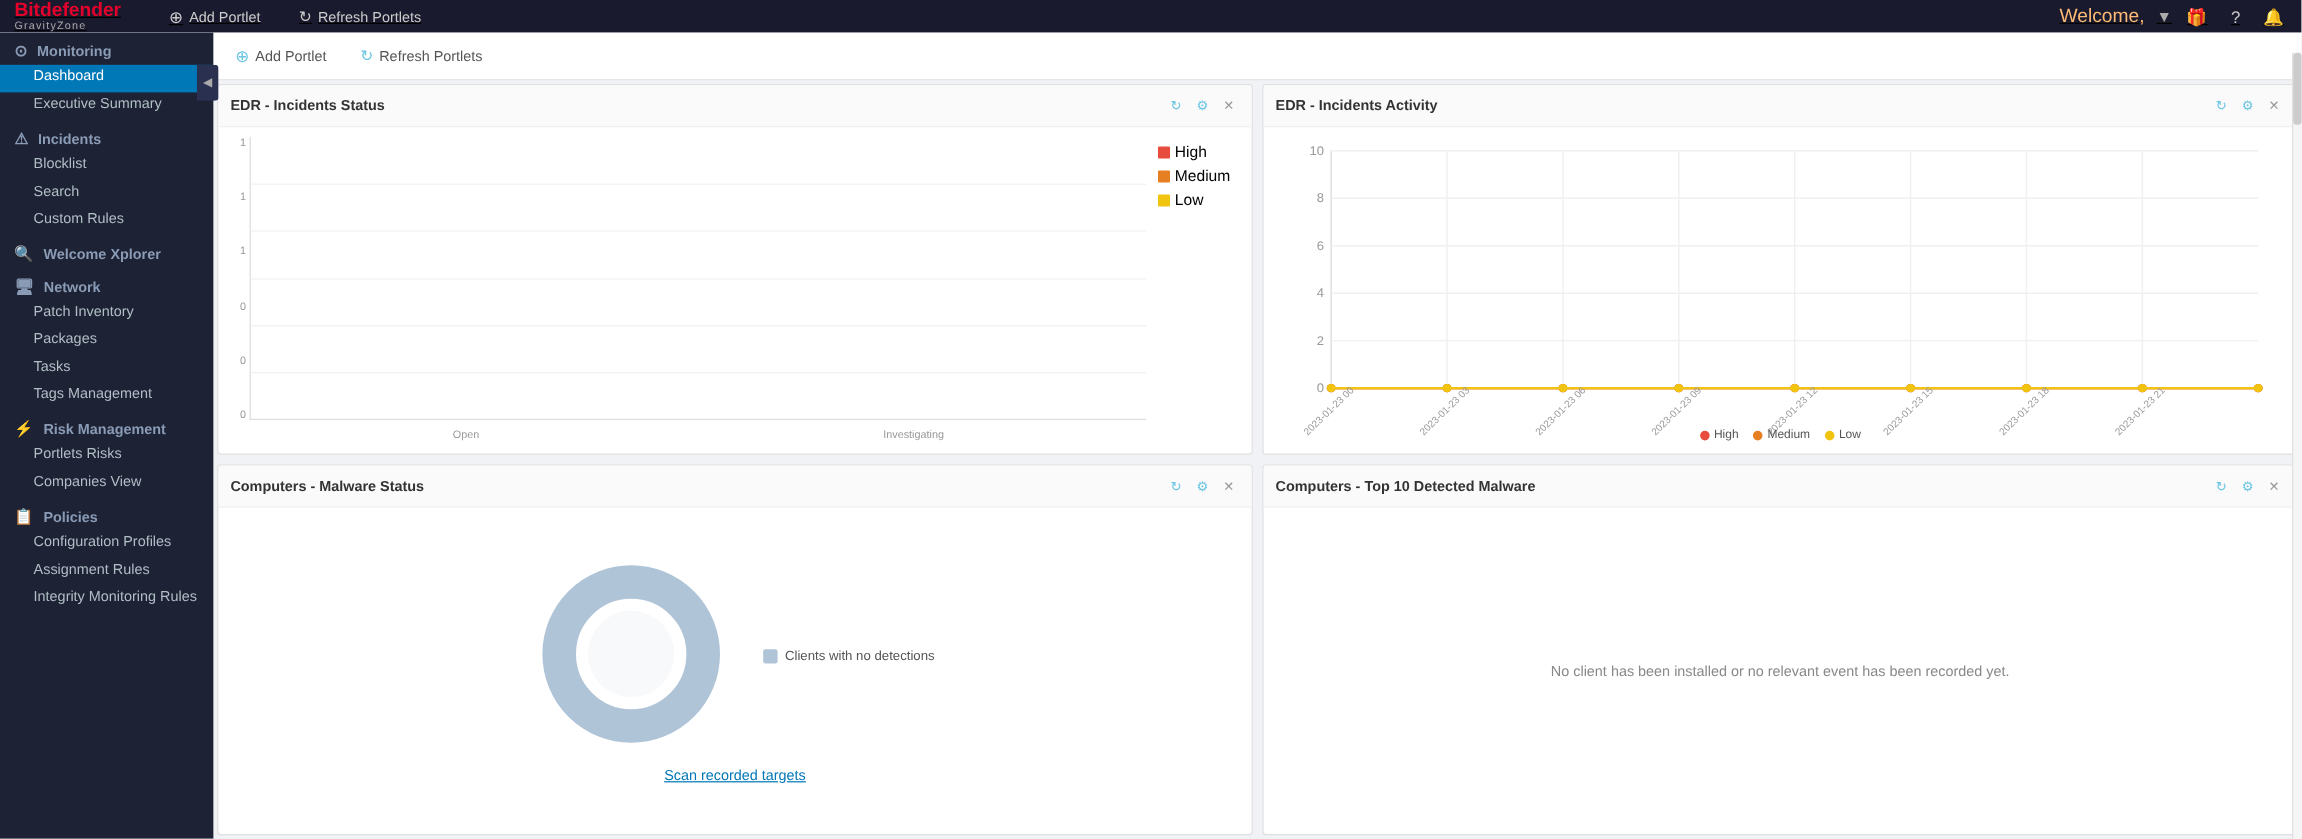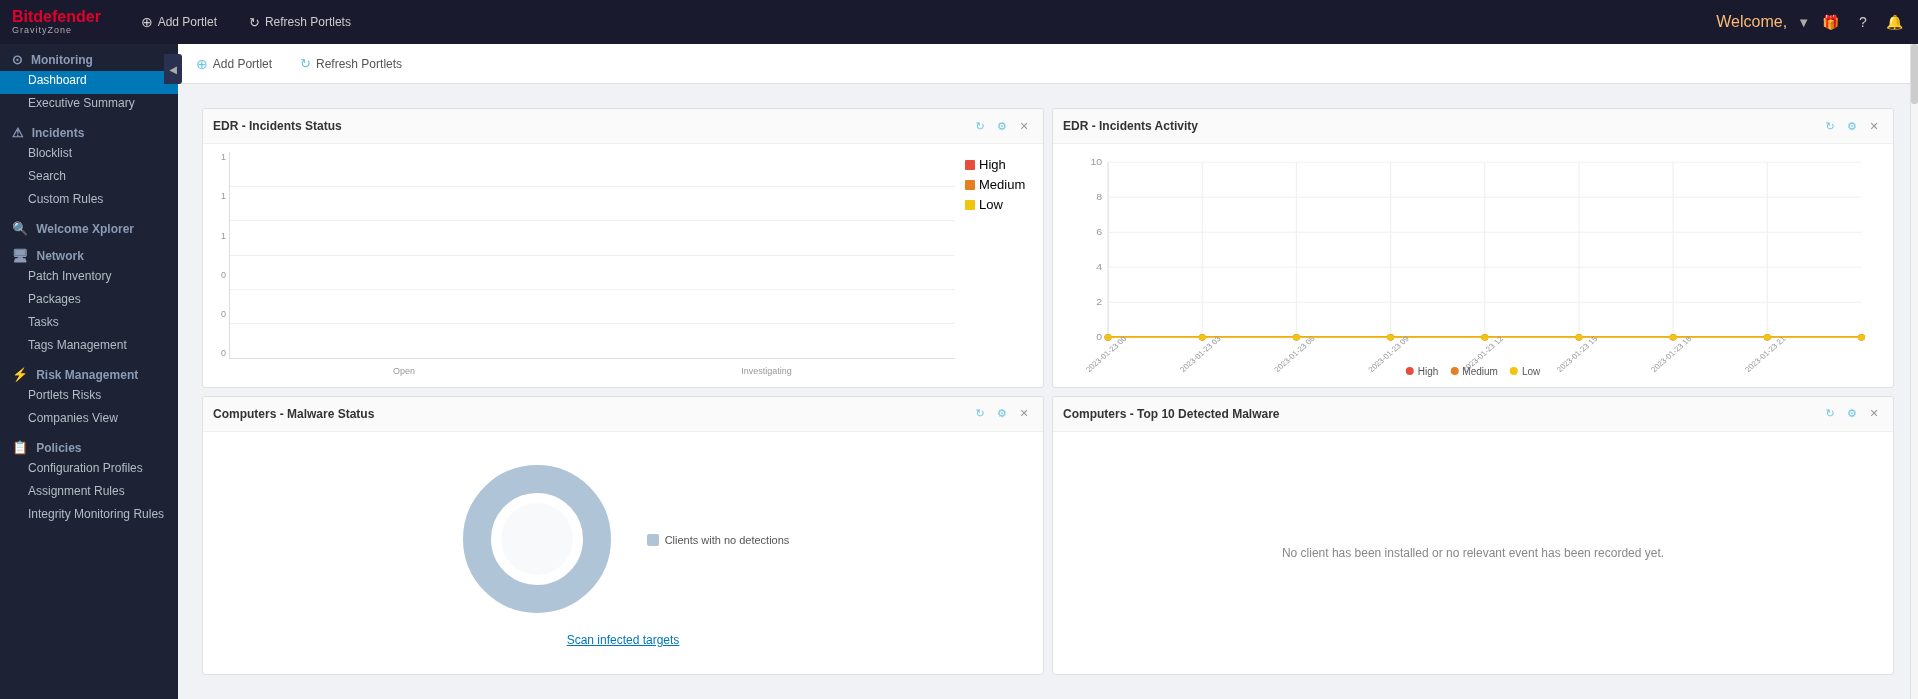--- a/index.html
+++ b/index.html
@@ -1,27 +1,28 @@
 <!DOCTYPE html>
 <html><head>
   <meta charset="utf-8">
   <style>
     * { box-sizing: border-box; margin: 0; padding: 0; }
     body { font-family: 'Segoe UI', Arial, sans-serif; font-size: 13px; background: #f0f2f5; display: flex; flex-direction: column; height: 699px; overflow: hidden; }
 
     
     .topbar {
-      height: 44px;
+      height: 27px;
       background: #1a1a2e;
       display: flex;
       align-items: center;
       padding: 0 12px;
       gap: 16px;
       flex-shrink: 0;
       z-index: 100;
+      text-decoration: underline;
     }
     .topbar-logo {
       display: flex;
       flex-direction: column;
       color: #fff;
       line-height: 1.1;
       margin-right: 16px;
     }
     .topbar-logo .brand { font-size: 16px; font-weight: 700; color: #e4002b; }
     .topbar-logo .sub { font-size: 9px; color: #aaa; letter-spacing: 1px; }
@@ -104,21 +105,21 @@
       display: flex; align-items: center; gap: 5px;
       color: #555; font-size: 12px; cursor: pointer;
       background: none; border: none; padding: 4px 6px;
     }
 
     .portlets-grid {
       display: grid;
       grid-template-columns: 1fr 1fr;
       grid-template-rows: 1fr 1fr;
       gap: 8px;
-      padding: 24px;
+      padding: 3px;
       flex: 1;
       overflow: hidden;
     }
 
     .portlet {
       background: #fff;
       border: 1px solid #e0e0e0;
       border-radius: 3px;
       display: flex;
       flex-direction: column;
@@ -470,21 +471,21 @@
               </div>
 
               <div>
                 <div class="donut-legend-item">
                   <div class="donut-swatch" style="background:#b0c4d8;"></div>
                   <span>Clients with no detections</span>
                 </div>
               </div>
             </div>
             <div style="margin-top:10px;">
-              <span class="scan-link">Scan infected targets</span>
+              <span class="scan-link">Scan recorded targets</span>
             </div>
           </div>
         </div>
       </div>
 
       <div class="portlet">
         <div class="portlet-header">
           <span class="portlet-title">Computers - Top 10 Detected Malware</span>
           <div class="portlet-actions">
             <button class="portlet-action-btn">↻</button>

